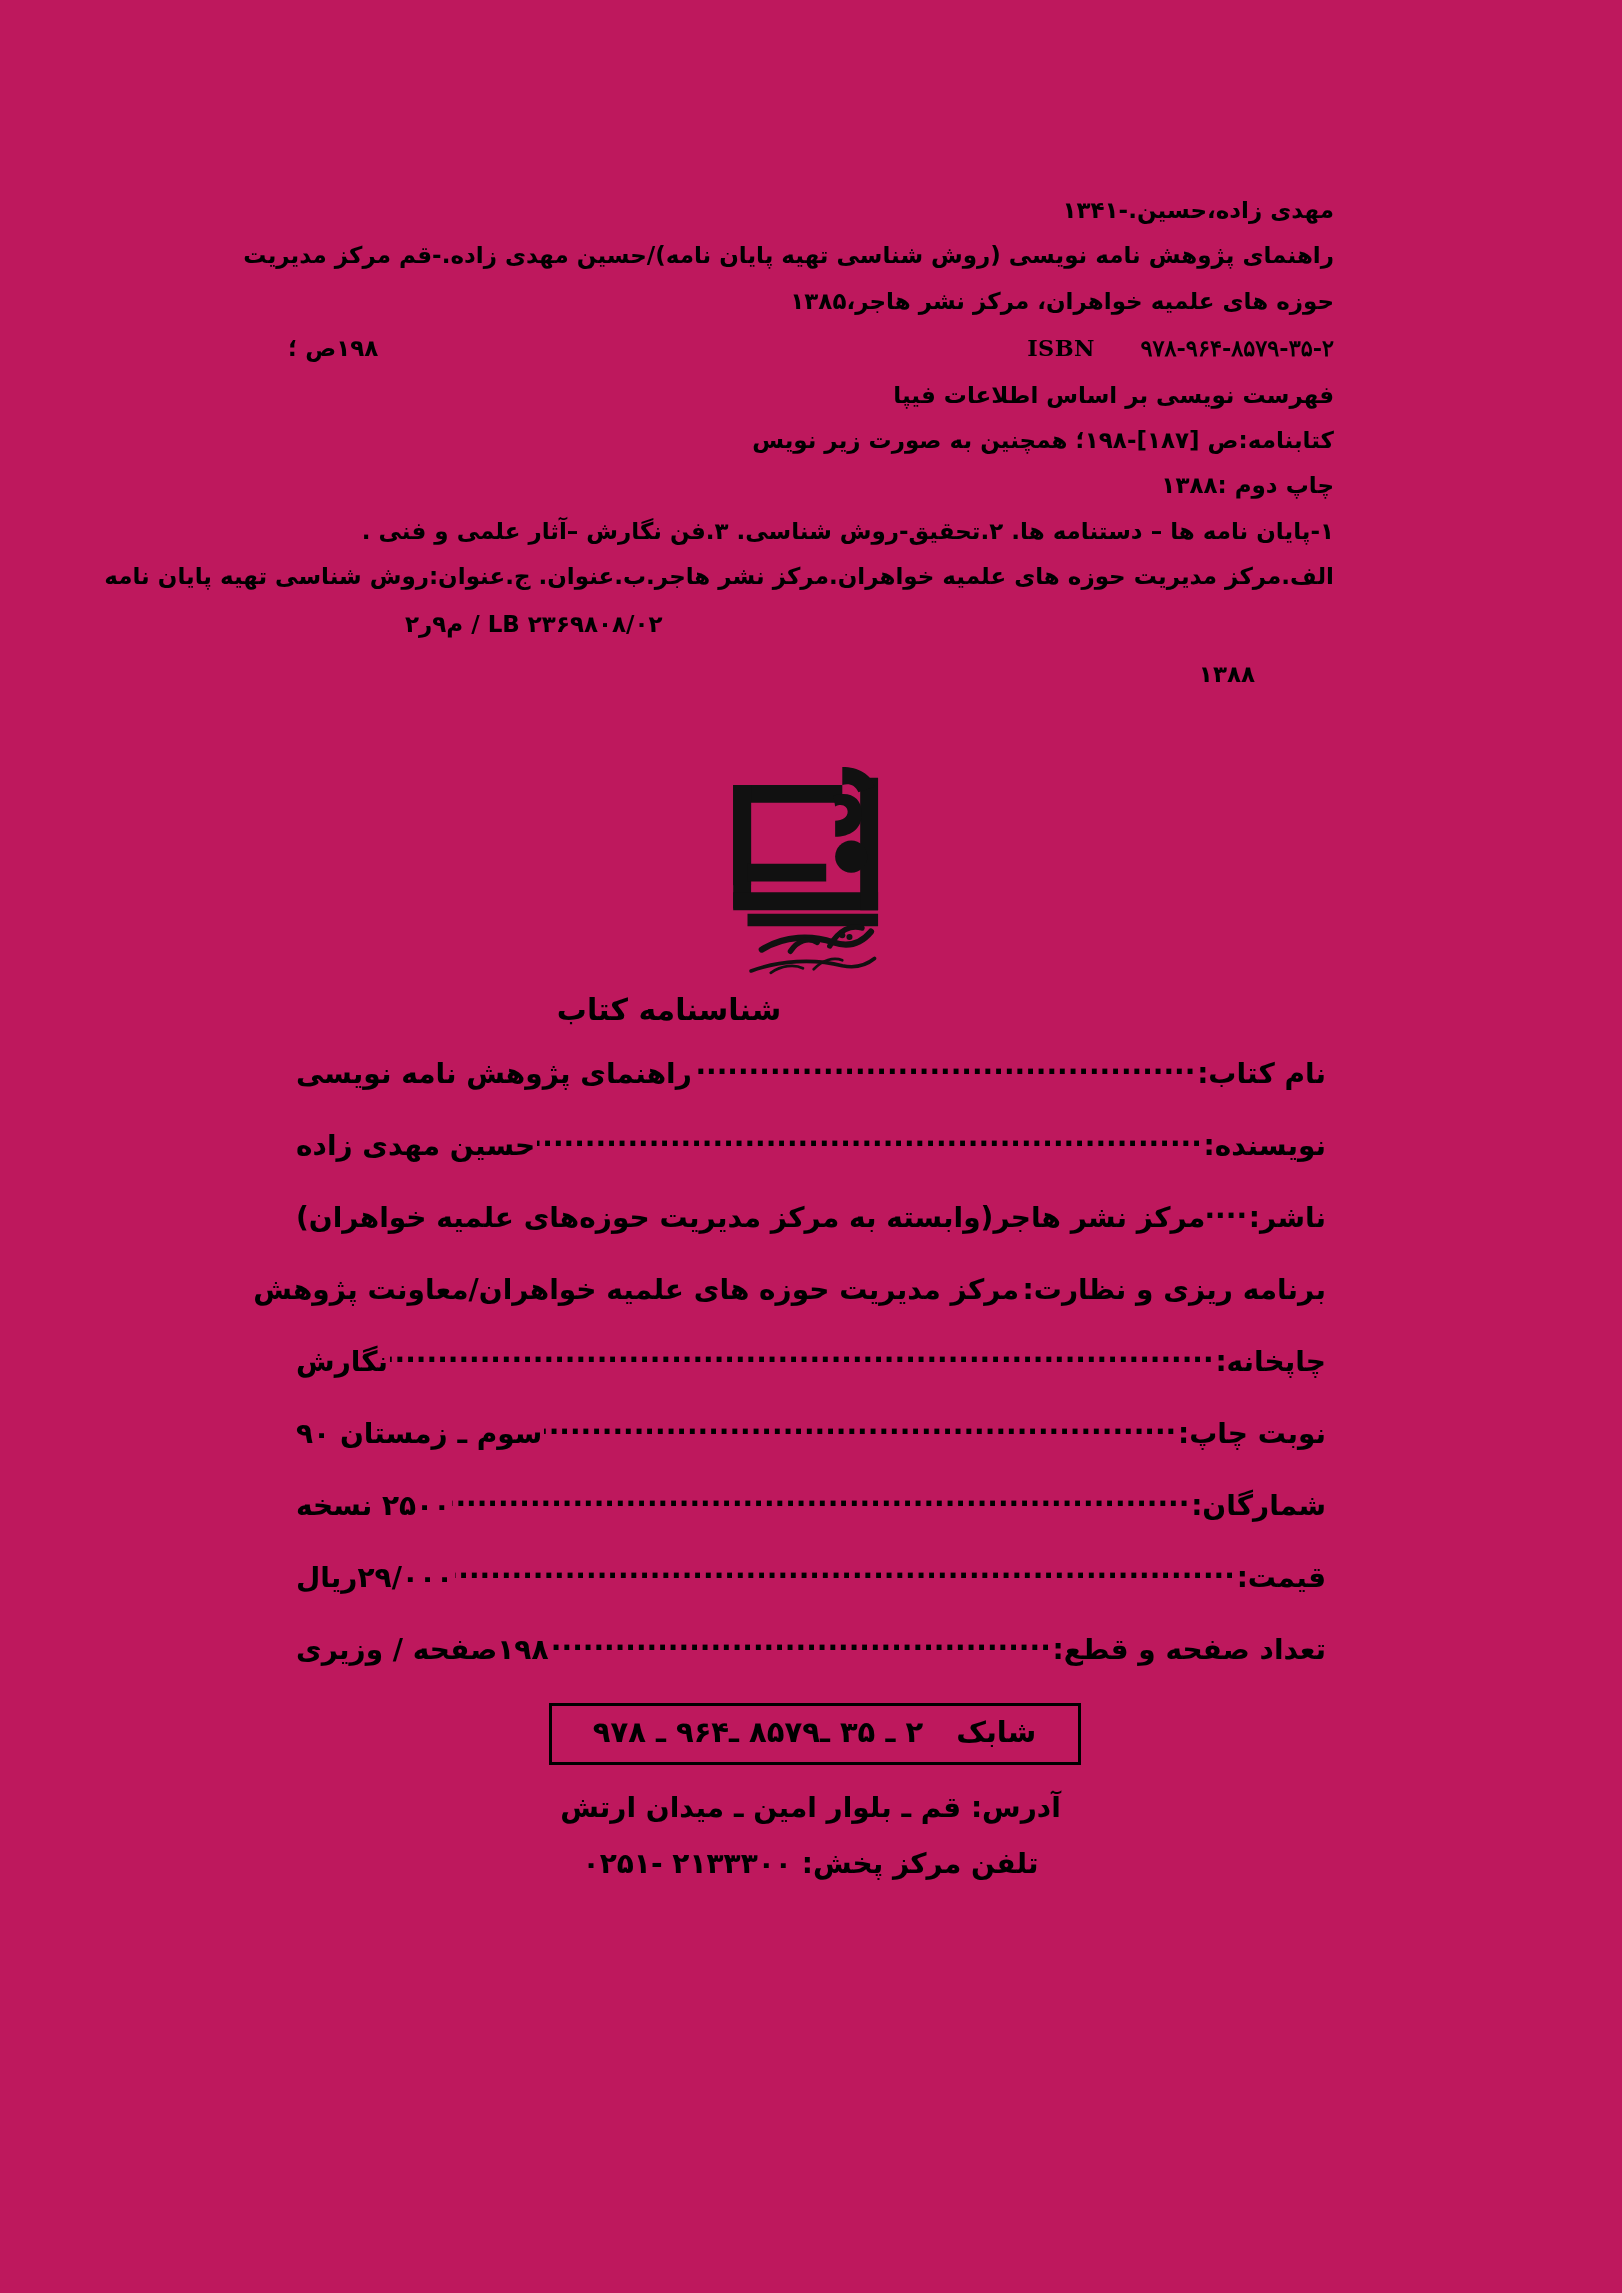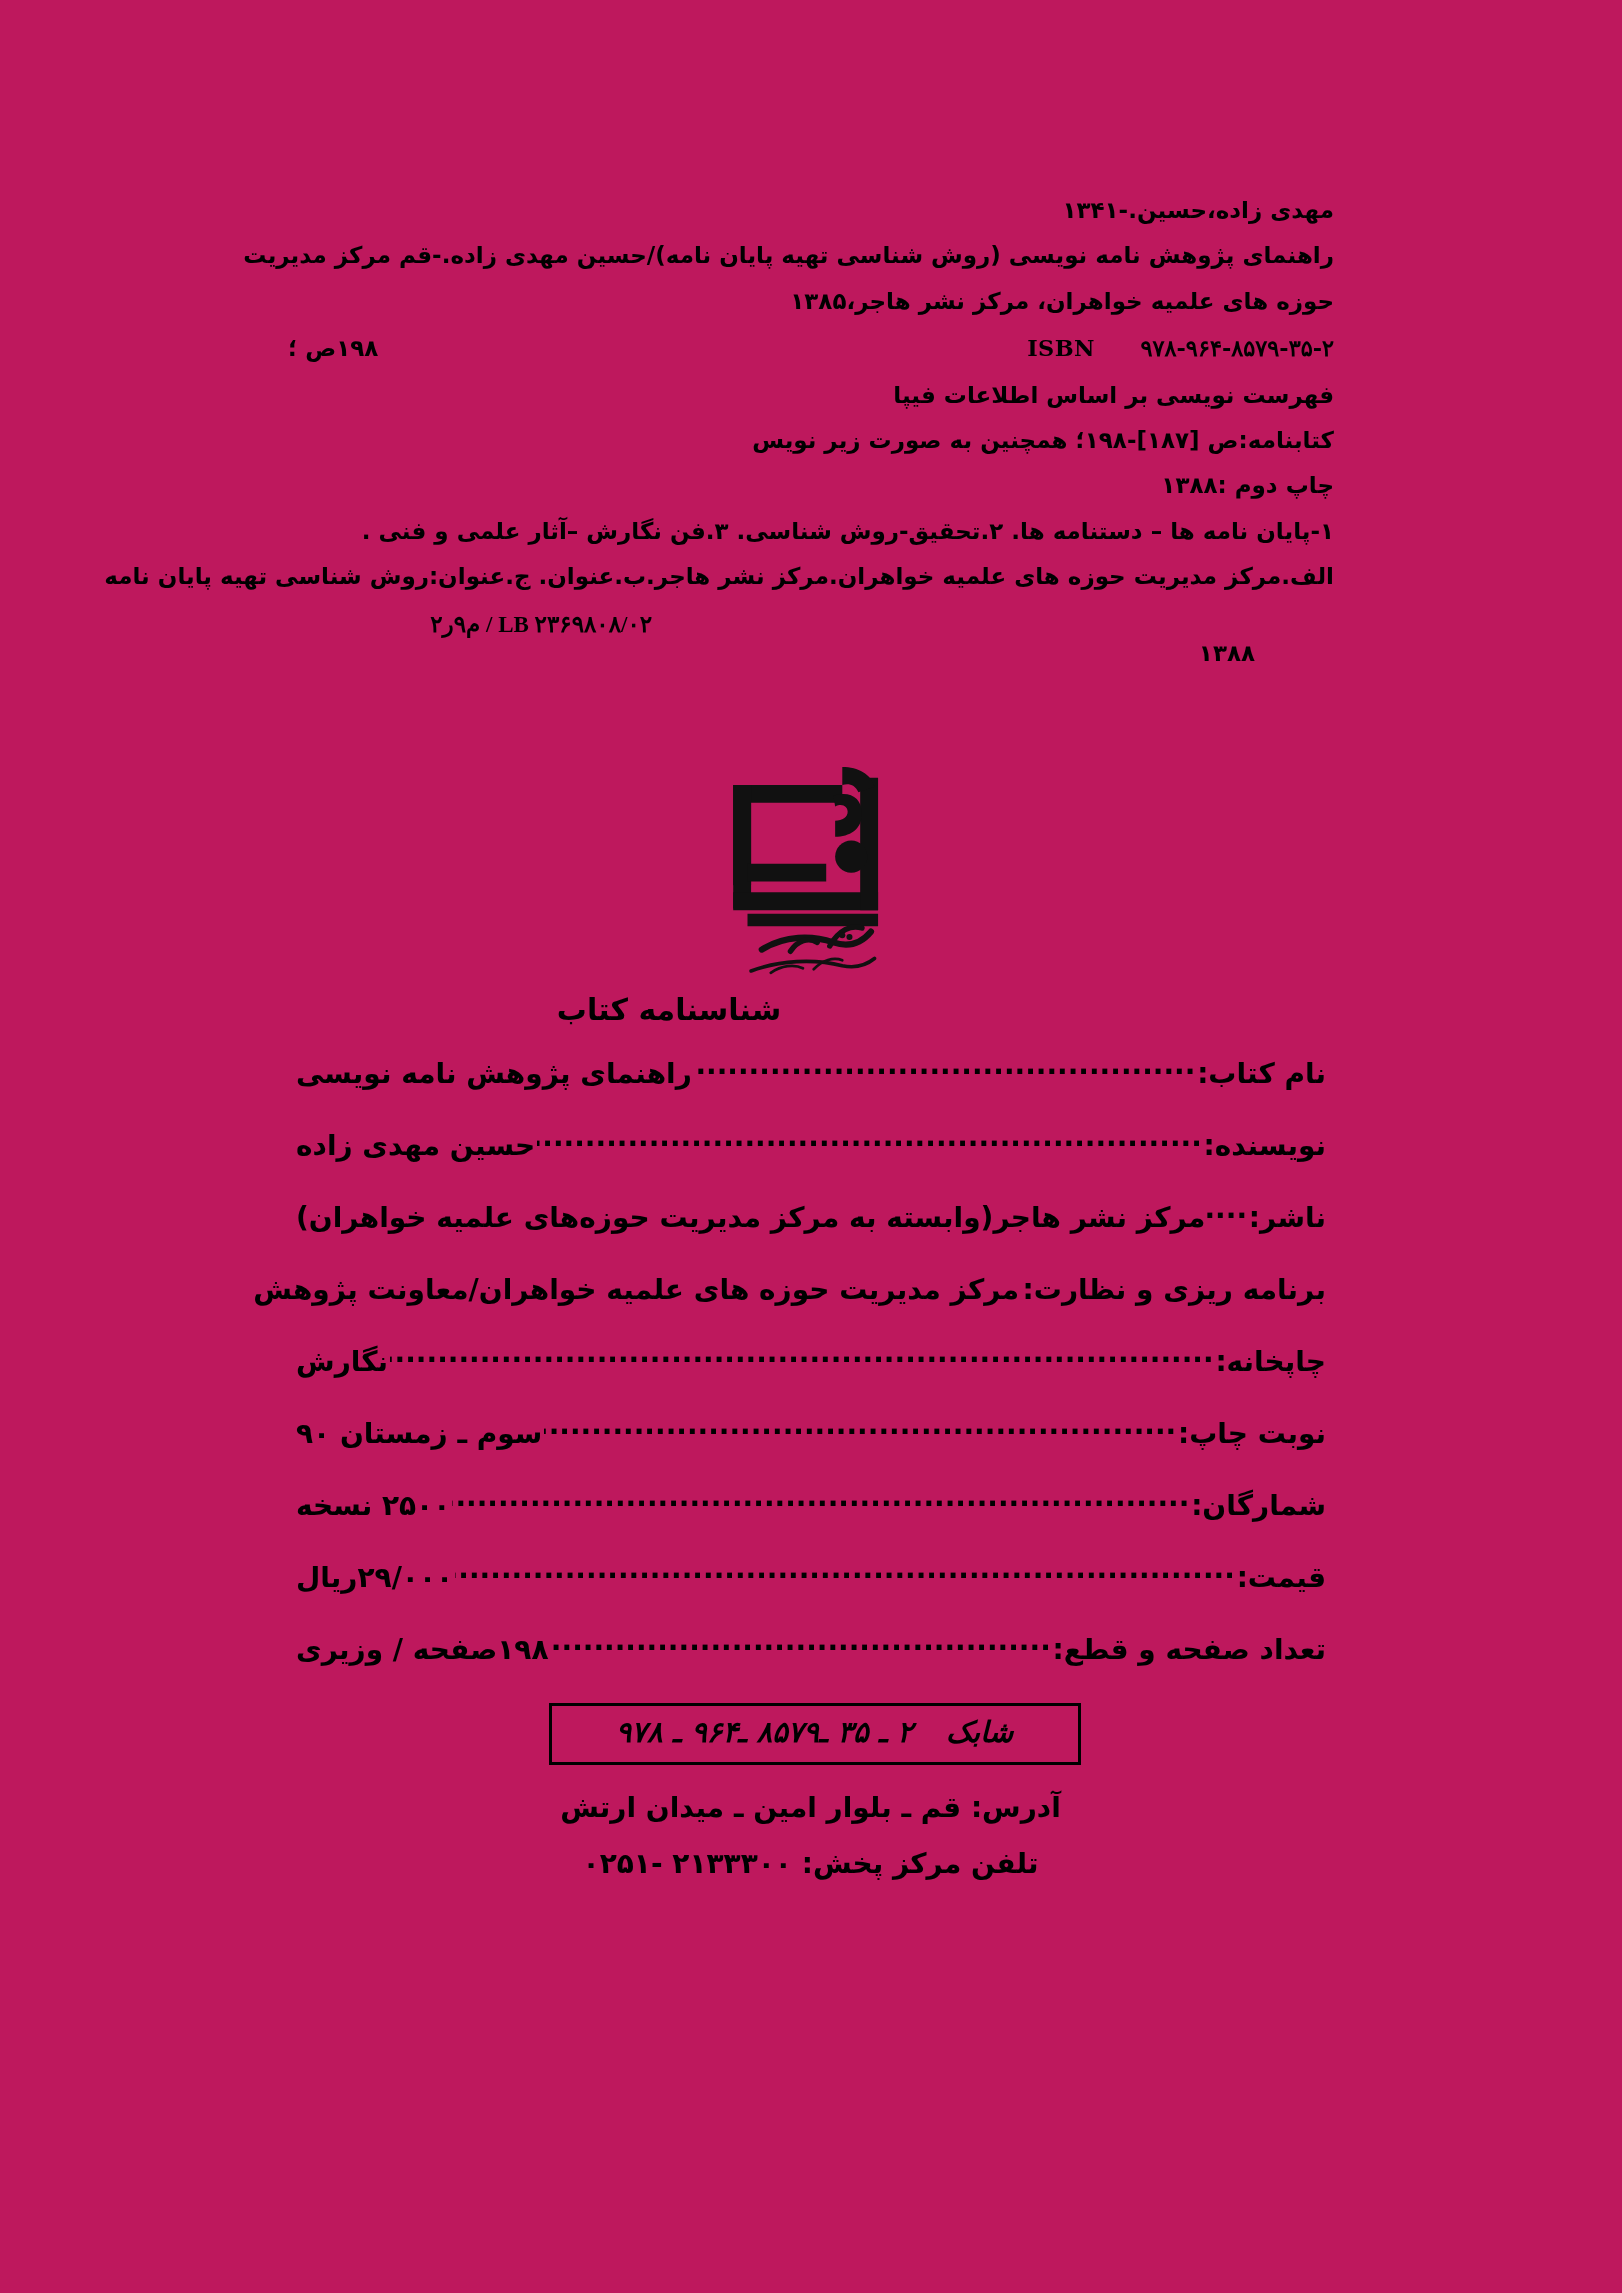--- a/index.html
+++ b/index.html
@@ -53,22 +53,21 @@
   }
   .cip-row .lt .isbn-label {
     font-family: "DejaVu Serif", "Liberation Serif", serif;
     letter-spacing: 0.4px;
   }
   .call-row {
     display: flex;
     flex-direction: row-reverse;
     justify-content: flex-start;
     align-items: baseline;
-    margin-bottom: 2px;
-    font-family: Liberation Serif, serif;
+    margin-bottom: 24px;
   }
   .call-row .cn-right {
     font-size: 23px;
     font-weight: 700;
     white-space: nowrap;
     width: 296px;
     text-align: right;
     direction: rtl;
   }
   .call-row .cn-left {
@@ -154,21 +153,20 @@
   .d-value { flex: 0 0 auto; }
 
   
   .isbn-box-wrap {
     position: absolute;
     top: 1703px;
     left: 8px;
     right: 0;
     display: flex;
     justify-content: center;
-    font-style: italic;
   }
   .isbn-box {
     border: 3.6px solid #000;
     padding: 9px 30px 12.5px 30px;
     font-size: 29px;
     font-weight: 700;
     direction: rtl;
     white-space: nowrap;
     min-width: 466px;
     text-align: center;

